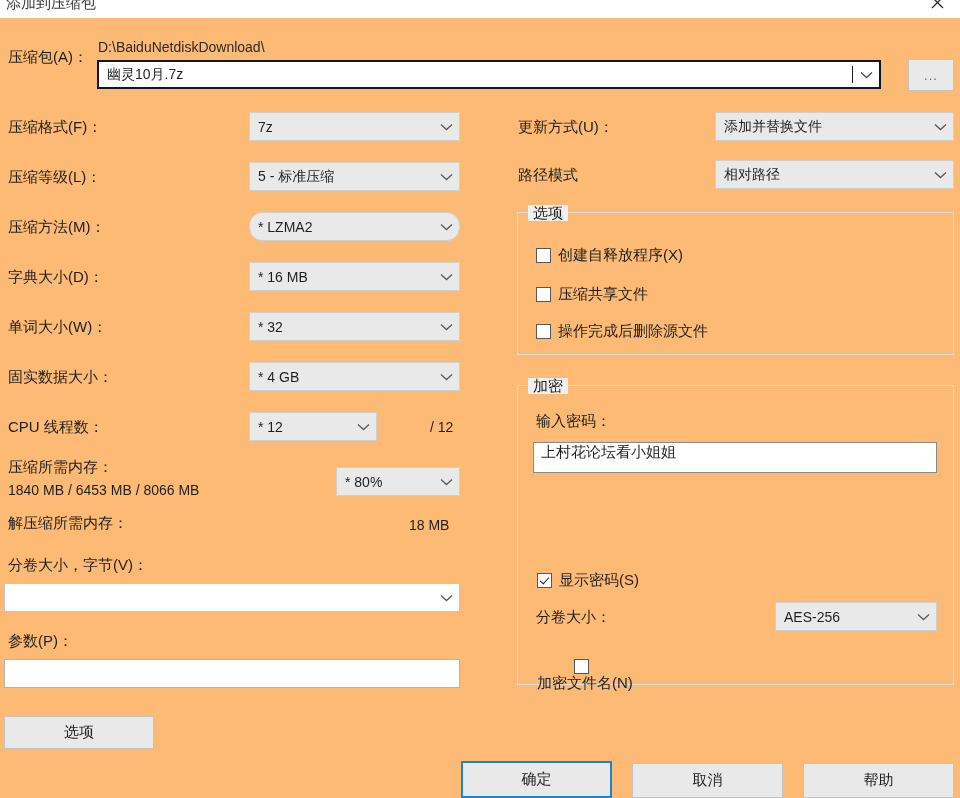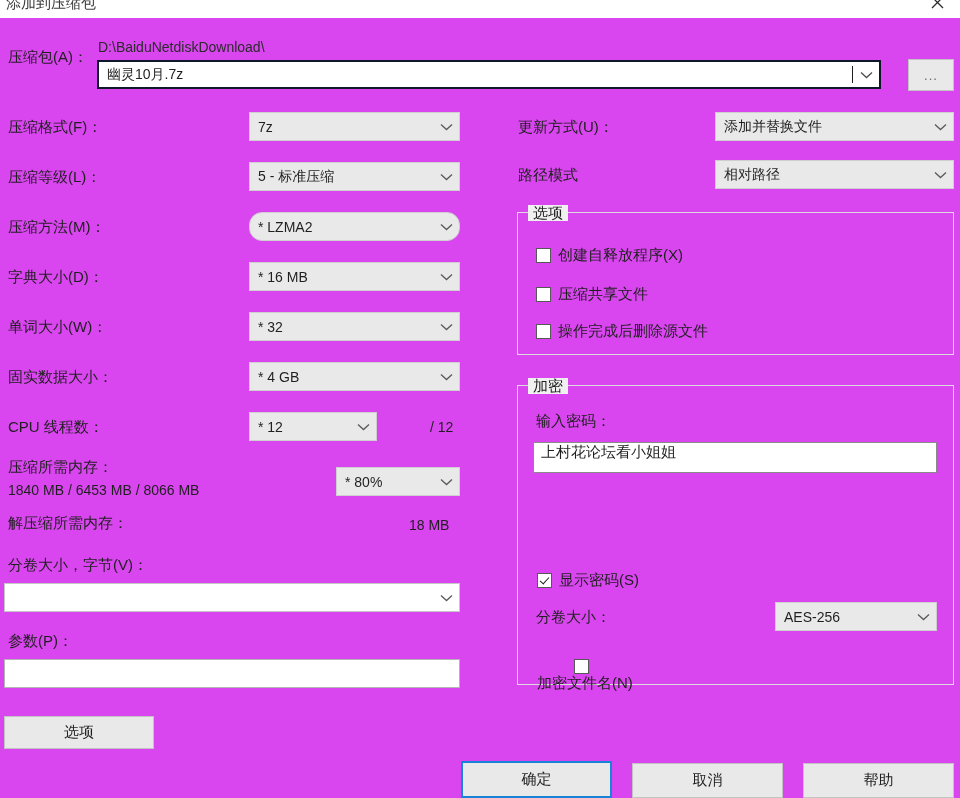--- a/index.html
+++ b/index.html
@@ -7,21 +7,21 @@
     width: 960px; height: 798px;
     overflow: hidden;
     background: #f0f0f0;
     font-family: "Liberation Sans", "DejaVu Sans", sans-serif;
     color: #1a1a1a;
     -webkit-font-smoothing: antialiased;
   }
   #dialog {
     position: relative;
     width: 960px; height: 798px;
-    background: #d946ef;
+    background: #fdba74;
   }
 
   
   .titlebar {
     position: absolute; left: 0; top: 0; width: 960px; height: 18px;
     background: #ffffff;
     overflow: hidden;
   }
   .titlebar-text {
     position: absolute; left: 6px; top: -6px;

